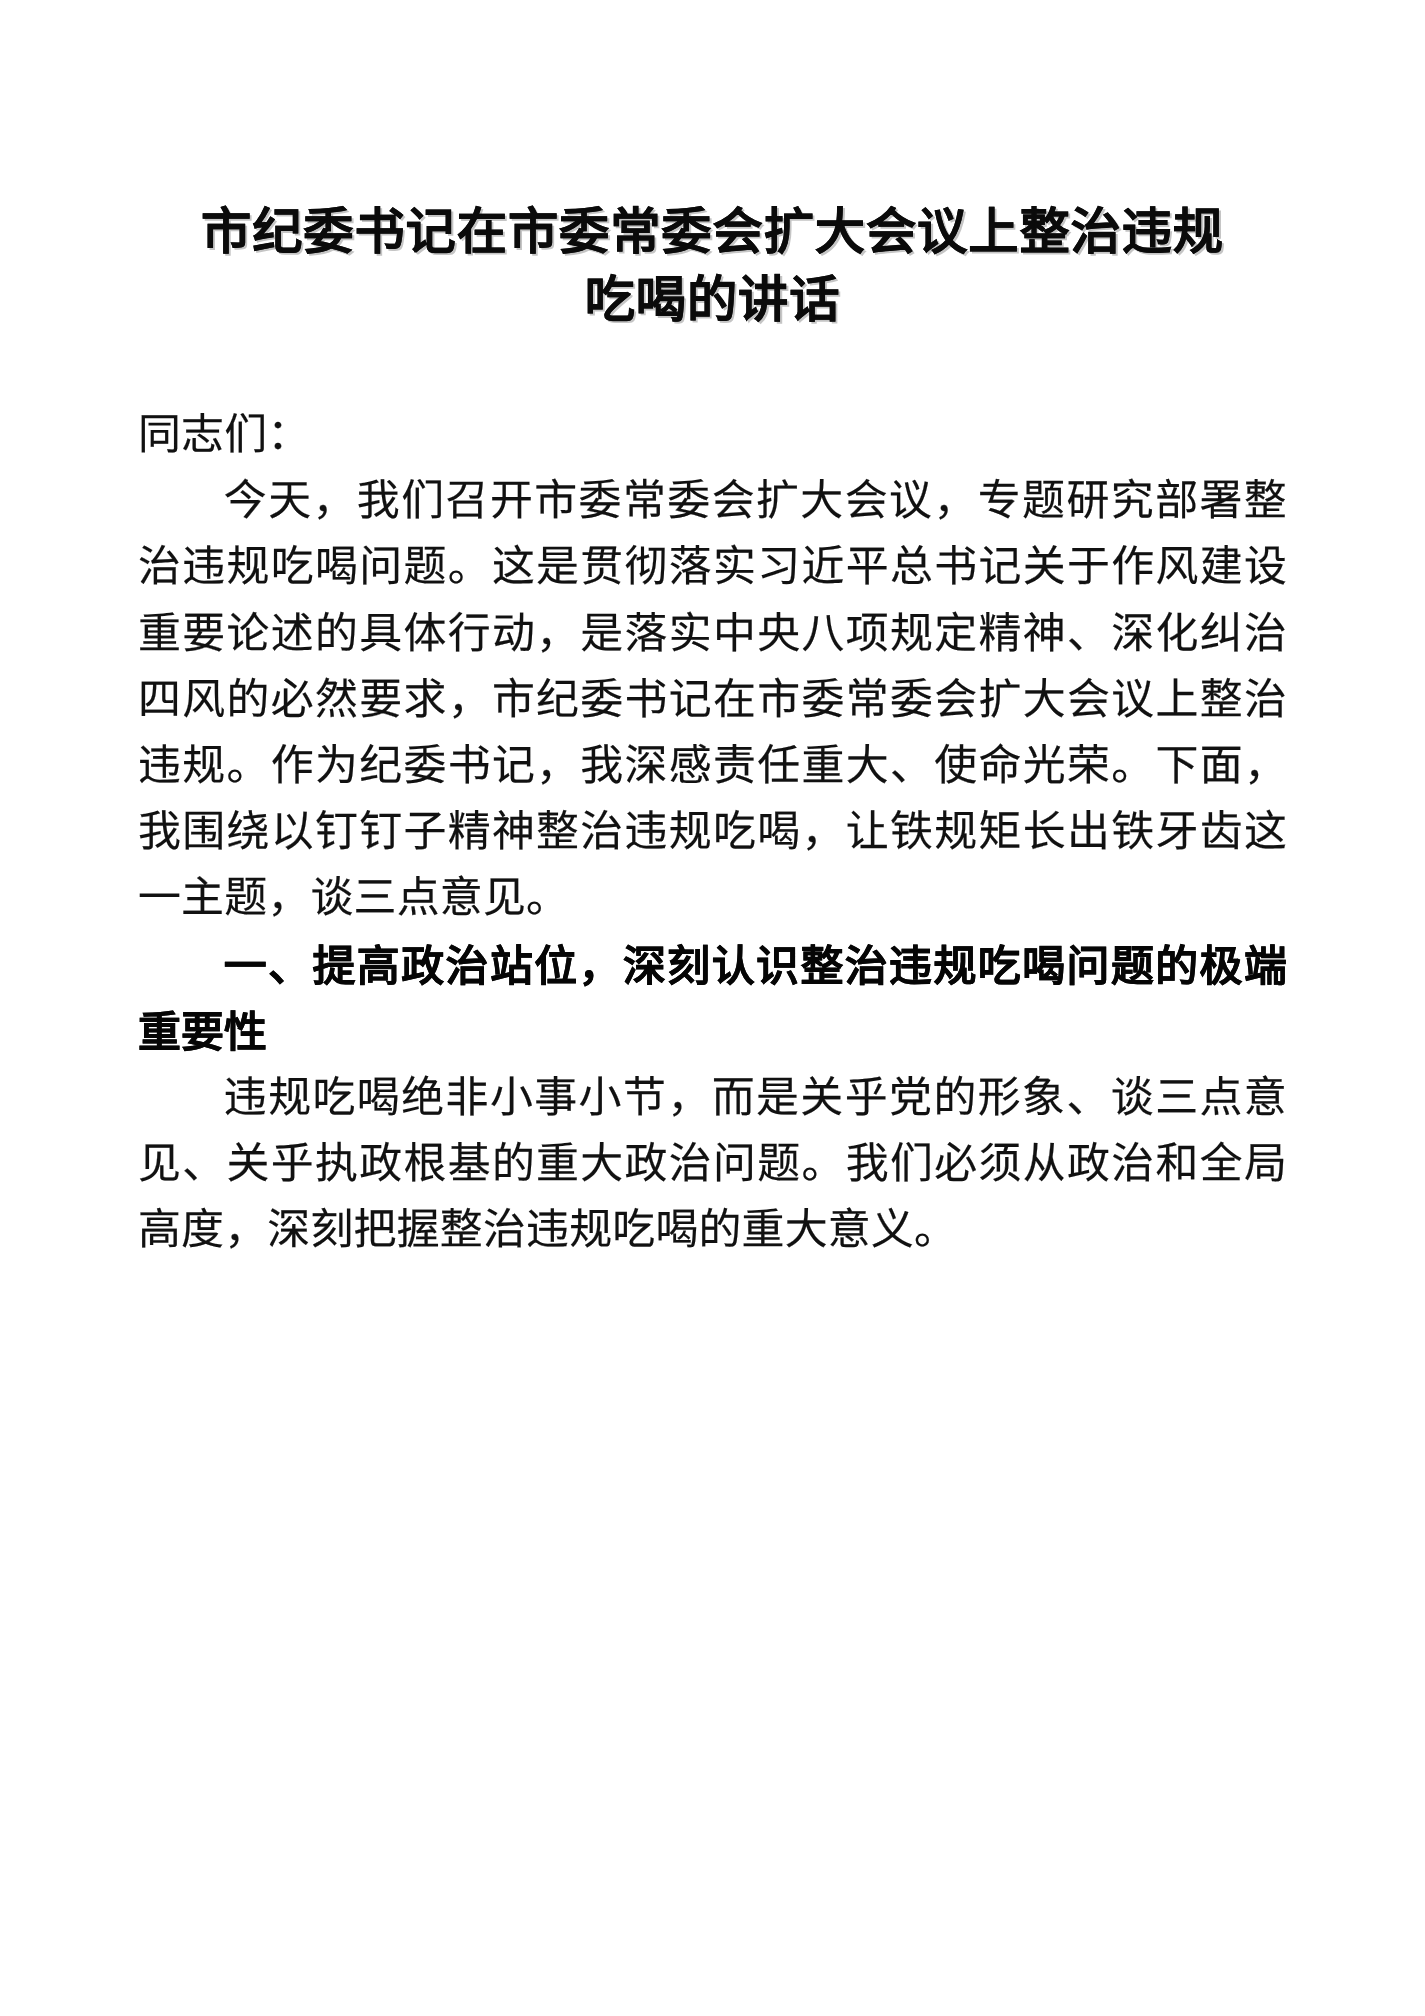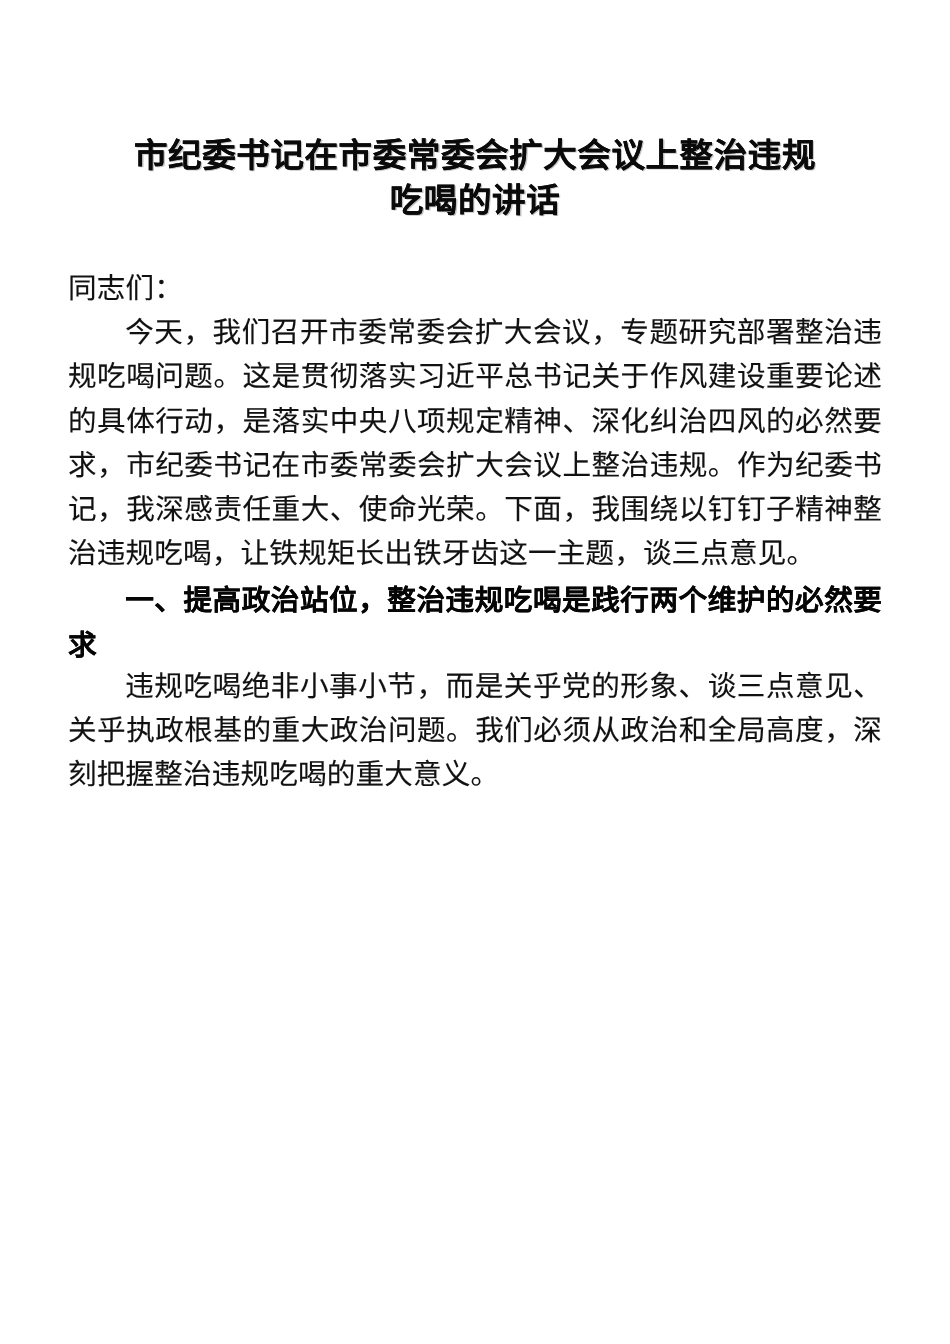--- a/index.html
+++ b/index.html
@@ -17,21 +17,21 @@
     color: #000000;
     -webkit-font-smoothing: antialiased;
   }
 
   .page {
     position: relative;
     width: 950px;
     height: 1344px;
     background: #ffffff;
     box-sizing: border-box;
-    padding: 0 68px;
+    padding: 0 92px;
   }
 
   
   .doc-title {
     margin: 0;
     padding-top: 133px;
     text-align: center;
     font-family: "Liberation Serif", "DejaVu Serif", serif;
     font-weight: 700;
     font-size: 33.5px;
@@ -55,21 +55,21 @@
     text-align-last: left;
     text-justify: inter-ideograph;
     font-family: "Liberation Serif", "DejaVu Serif", serif;
     color: #111111;
     letter-spacing: 0.15px;
     word-break: break-all;
   }
 
   
   .kai {
-    font-family: Liberation Mono, monospace;
+    font-family: Liberation Serif, serif;
     font-weight: 400;
     font-synthesis: none;
   }
 
   .indent {
     text-indent: 2em;
   }
 
   .salutation {
     text-indent: 0;
@@ -108,19 +108,19 @@
 
   <h1 class="doc-title">市纪委书记在市委常委会扩大会议上整治违规
 吃喝的讲话</h1>
 
   <div class="body-block">
 
     <p class="para kai salutation">同志们：</p>
 
     <p class="para kai indent">今天，我们召开市委常委会扩大会议，专题研究部署整治违规吃喝问题。这是贯彻落实习近平总书记关于作风建设重要论述的具体行动，是落实中央八项规定精神、深化纠治四风的必然要求，市纪委书记在市委常委会扩大会议上整治违规。作为纪委书记，我深感责任重大、使命光荣。下面，我围绕以钉钉子精神整治违规吃喝，让铁规矩长出铁牙齿这一主题，谈三点意见。</p>
 
-    <p class="h1-sec">一、提高政治站位，整治违规吃喝是践行两个维护的必然要求</p>
+    <p class="h1-sec">一、提高政治站位，深刻认识整治违规吃喝问题的极端重要性</p>
 
     <p class="para kai indent">违规吃喝绝非小事小节，而是关乎党的形象、谈三点意见、关乎执政根基的重大政治问题。我们必须从政治和全局高度，深刻把握整治违规吃喝的重大意义。</p>
 
 
   </div>
 </div>
 
 </body></html>

